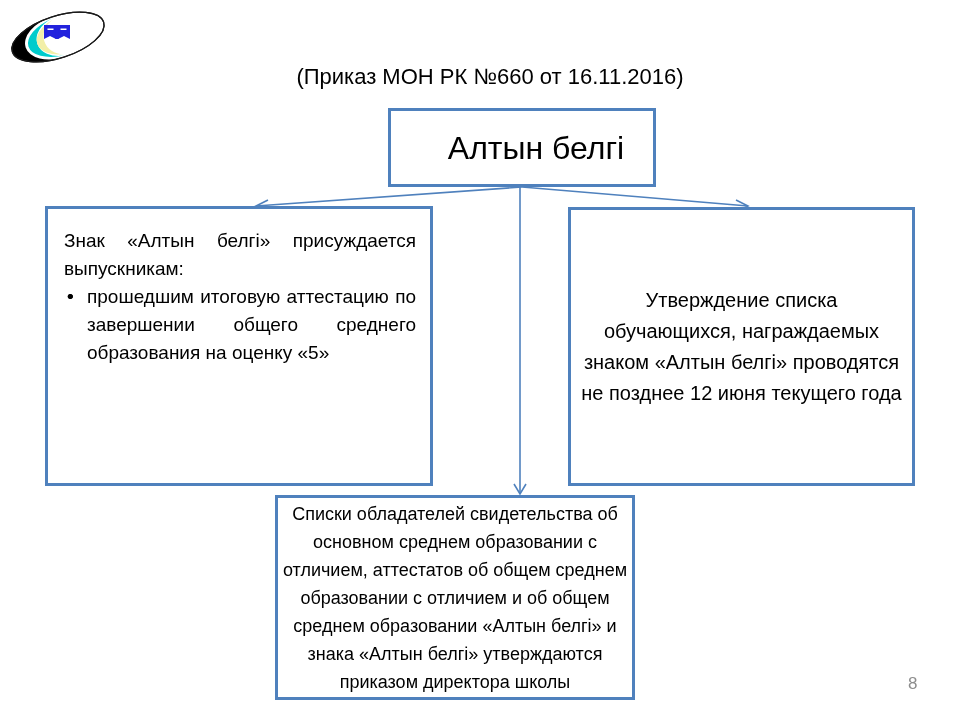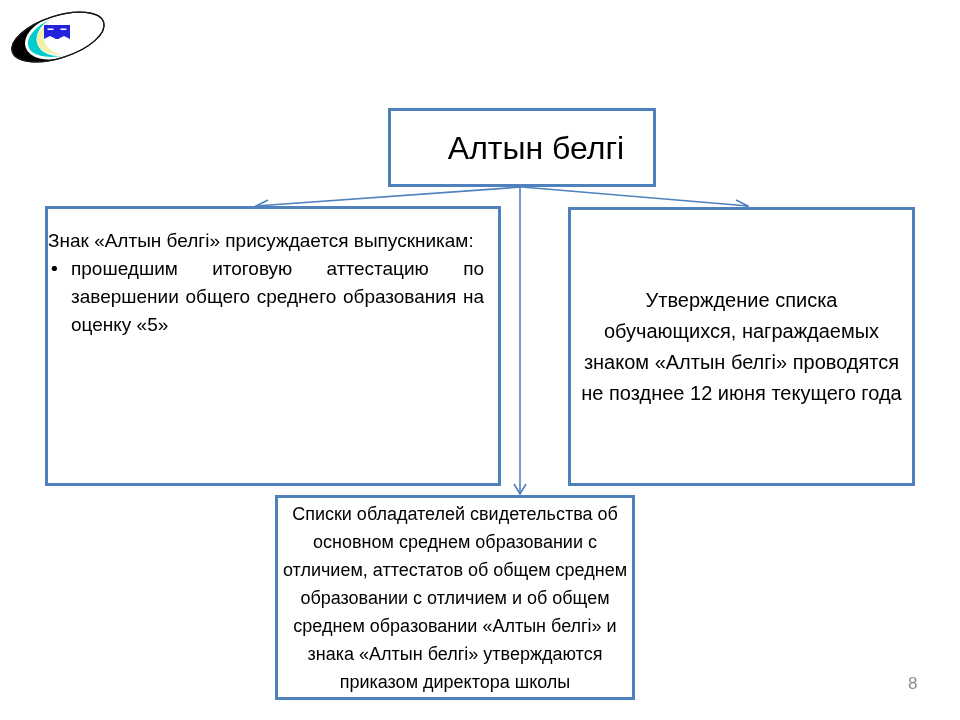--- a/index.html
+++ b/index.html
@@ -78,23 +78,23 @@
   .box-root .txt {
     font-size: 32px;
     line-height: 38px;
     text-align: center;
     white-space: nowrap;
   }
 
   .box-left {
     left: 45px;
     top: 206px;
-    width: 456px;
+    width: 388px;
     height: 280px;
-    padding: 18px 14px 10px 0;
+    padding: 18px 14px 10px 16px;
   }
   .box-left .lead {
     font-size: 19px;
     line-height: 28px;
     text-align: justify;
     text-align-last: left;
     margin: 0 0 0 0;
   }
   .bullets {
     margin: 0;
@@ -188,20 +188,21 @@
         <path d="M1 2 H13 V16 L7 13 L1 16 Z" fill="#2222dd"></path>
         <path d="M15 2 H27 V16 L21 13 L15 16 Z" fill="#2222dd"></path>
         <rect x="12.4" y="2" width="3.2" height="14" fill="#2222dd"></rect>
         <path d="M1 2 H27 V4 H1 Z" fill="#2222dd"></path>
         <path d="M4.5 5.5 H10.5 V7 H4.5 Z" fill="#ffffff"></path>
         <path d="M17.5 5.5 H23.5 V7 H17.5 Z" fill="#ffffff"></path>
       </g>
     </svg>
   </div>
 
+  <div class="title-sub">(Приказ МОН РК №660 от 16.11.2016)</div>
 
   <svg class="connectors">
 
     <g>
       <line x1="522" y1="187" x2="256" y2="206" stroke="#4f81bd" stroke-width="1.6"></line>
       <polyline points="268,200 256,206 268,212" fill="none" stroke="#4f81bd" stroke-width="1.6"></polyline>
     </g>
 
     <g>
       <line x1="522" y1="187" x2="748" y2="206" stroke="#4f81bd" stroke-width="1.6"></line>

